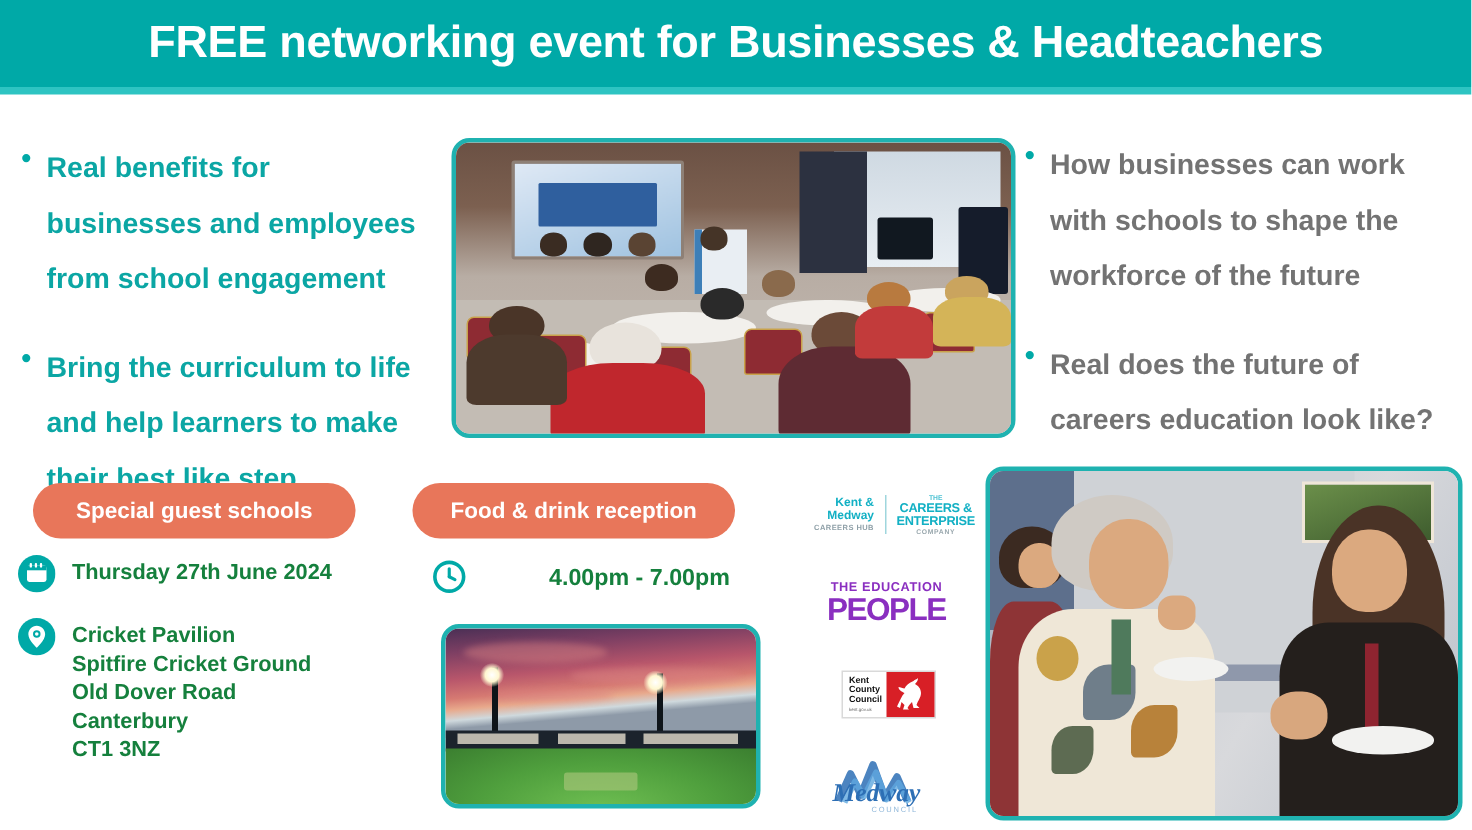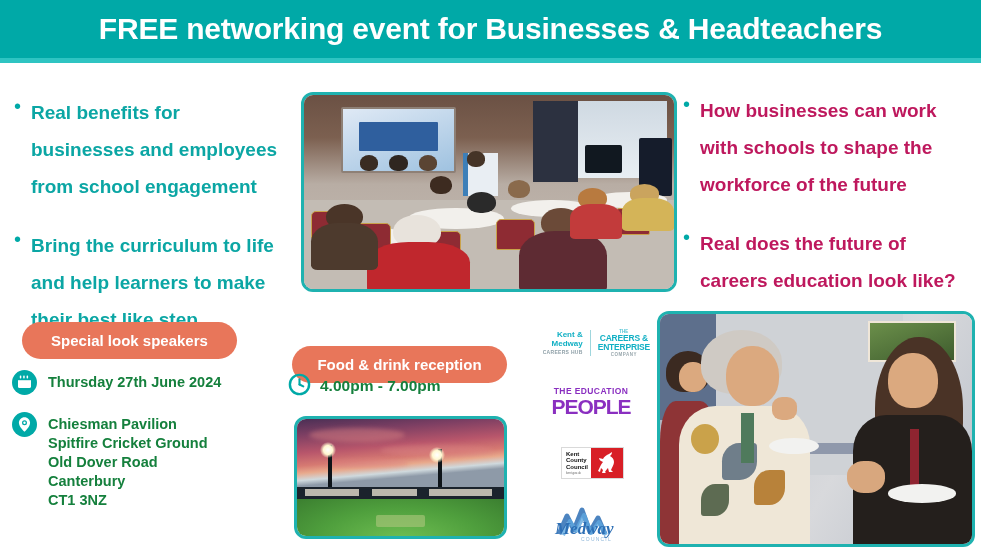--- a/index.html
+++ b/index.html
@@ -115,27 +115,27 @@
     position:absolute;
     background:#e8765a;
     color:#ffffff;
     border-radius:20px;
     font-size:15px;
     font-weight:bold;
     display:flex;align-items:center;justify-content:center;
     box-sizing:border-box;
   }
   .pill-speakers{left:22px;top:322px;width:215px;height:37px;}
-  .pill-food{left:292px;top:322px;width:215px;height:37px;margin-top:24px;}
+  .pill-food{left:275px;top:322px;width:215px;height:37px;}
 
   
   .detail-row{position:absolute;display:flex;align-items:flex-start;}
   .detail-date{left:12px;top:370px;}
   .detail-place{left:12px;top:412px;}
-  .detail-time{left:287px;top:372px;}
+  .detail-time{left:287px;top:372px;gap:46px;}
   .detail-icon{flex:0 0 auto;margin-right:11px;}
   .detail-text{
     color:#15803d;
     font-size:14.5px;
     font-weight:bold;
     line-height:19px;
     padding-top:3px;
   }
   .detail-text.time{font-size:15.5px;padding-top:4px;margin-left:-3px;}
 
@@ -159,21 +159,21 @@
   .logo-kcc{left:29px;top:122px;width:68px;height:38px;}
   .kcc-box{display:flex;border:1px solid #d9d9d9;}
   .kcc-text{background:#fff;padding:3px 3px 3px 4px;}
   .kcc-t{color:#111;font-size:6px;font-weight:bold;line-height:6.5px;}
   .kcc-sub{color:#666;font-size:3px;line-height:4px;margin-top:1px;}
   .kcc-red{background:#d81f26;width:32px;display:flex;align-items:center;justify-content:center;}
 
   .logo-medway{left:14px;top:182px;width:100px;height:40px;}
 
   
-  .b-right .bullet-text{color:#be185d;}
+  .b-right .bullet-text{color:#737373;}
 </style>
 </head>
 <body>
 
 <div class="poster">
 
   <div class="header-band">
     <div class="header-title">FREE networking event for Businesses &amp; Headteachers</div>
   </div>
   <div class="header-underline"></div>
@@ -284,21 +284,21 @@
     <div class="net-plate" style="left:35%;top:54%;width:16%;height:7%;"></div>
 
     <div class="net-hair" style="left:69%;top:10%;width:28%;height:62%;background:#4a3326;"></div>
     <div class="net-face" style="left:73%;top:17%;width:16%;height:24%;"></div>
     <div class="net-torso" style="left:62%;top:44%;width:38%;height:56%;background:#241f1c;"></div>
     <div style="position:absolute;left:80%;top:50%;width:3%;height:30%;background:#8f2430;"></div>
     <div style="position:absolute;left:60%;top:64%;width:12%;height:14%;background:#d8a77e;border-radius:45%;"></div>
     <div class="net-plate" style="left:73%;top:74%;width:22%;height:8%;"></div>
   </div>
 
-  <div class="pill pill-speakers">Special look speakers</div>
+  <div class="pill pill-speakers">Special guest schools</div>
   <div class="pill pill-food">Food &amp; drink reception</div>
 
   <div class="detail-row detail-date">
     <span class="detail-icon">
       <svg width="25" height="25" viewBox="0 0 25 25">
         <circle cx="12.5" cy="12.5" r="12.5" fill="#00a9a7"></circle>
         <rect x="6" y="7" width="13" height="11" rx="1.6" fill="#ffffff"></rect>
         <rect x="6" y="7" width="13" height="3.2" fill="#00a9a7"></rect>
         <rect x="7.8" y="5.4" width="1.5" height="3" rx="0.6" fill="#ffffff"></rect>
         <rect x="11.2" y="5.4" width="1.5" height="3" rx="0.6" fill="#ffffff"></rect>
@@ -311,21 +311,21 @@
   <div class="detail-row detail-place">
     <span class="detail-icon">
       <svg width="25" height="25" viewBox="0 0 25 25">
         <circle cx="12.5" cy="12.5" r="12.5" fill="#00a9a7"></circle>
         <path d="M12.5 5.2c-3.1 0-5.6 2.5-5.6 5.6 0 4.1 5.6 9 5.6 9s5.6-4.9 5.6-9c0-3.1-2.5-5.6-5.6-5.6z" fill="#ffffff"></path>
         <circle cx="12.5" cy="10.7" r="2.5" fill="#00a9a7"></circle>
         <circle cx="12.5" cy="10.7" r="1.2" fill="#ffffff"></circle>
       </svg>
     </span>
     <span class="detail-text">
-      <span>Chiesman Pavilion</span><br>
+      <span>Cricket Pavilion</span><br>
       <span>Spitfire Cricket Ground</span><br>
       <span>Old Dover Road</span><br>
       <span>Canterbury</span><br>
       <span>CT1 3NZ</span>
     </span>
   </div>
 
   <div class="detail-row detail-time">
     <span class="detail-icon">
       <svg width="25" height="25" viewBox="0 0 25 25">

